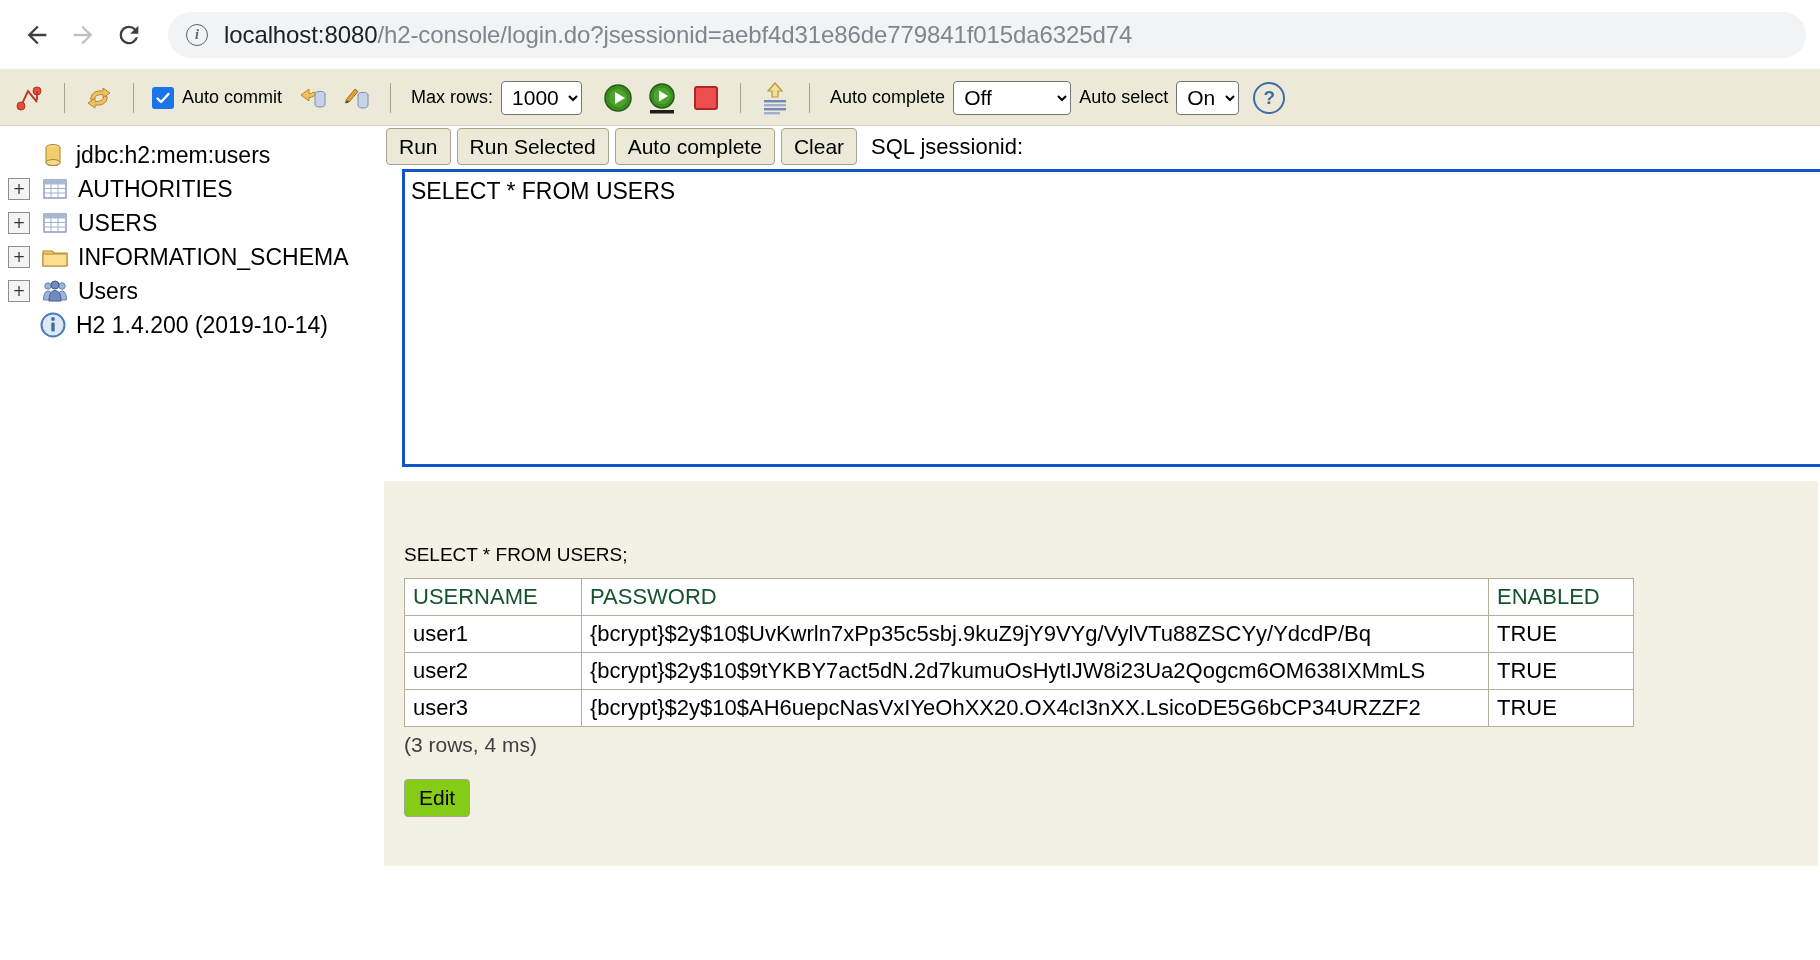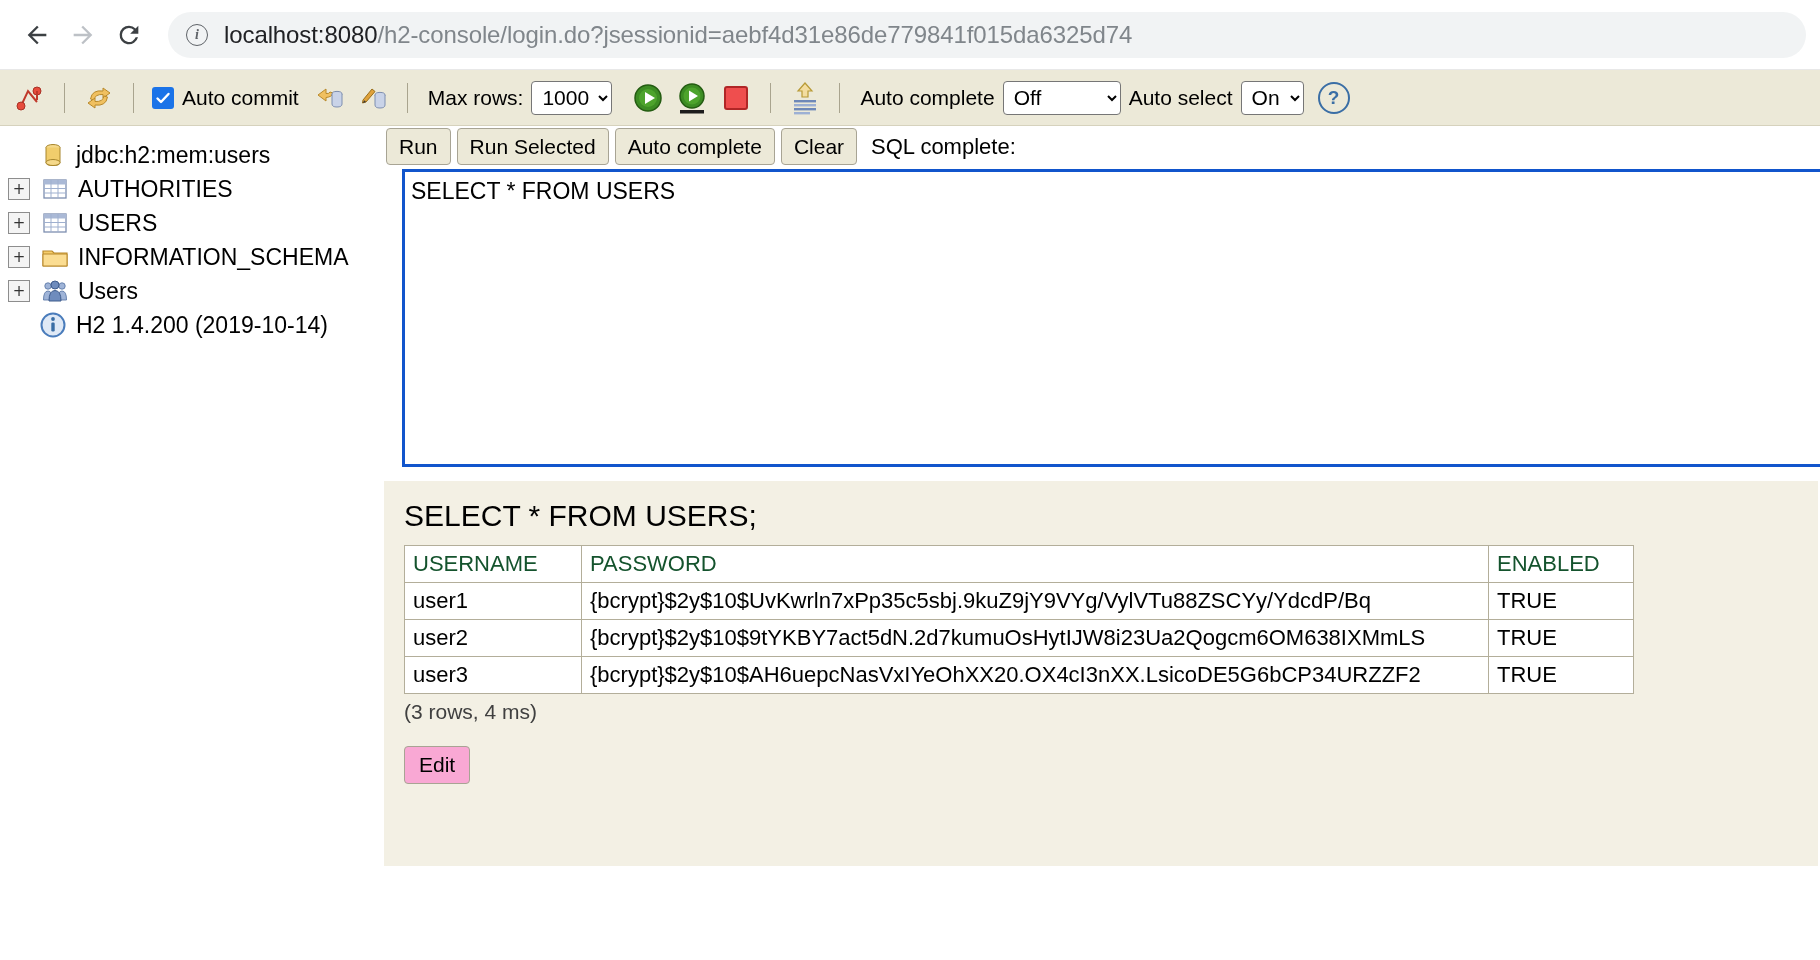--- a/index.html
+++ b/index.html
@@ -79,21 +79,21 @@
     display: flex; align-items: center; justify-content: center;
     flex: 0 0 auto;
   }
   .tb-sep {
     width: 1px; height: 30px;
     background: #a9a48e;
     margin: 0 12px;
     flex: 0 0 auto;
   }
   .tb-label {
-    font-size: 21px; color: #000;
+    font-size: 18px; color: #000;
     white-space: nowrap;
     margin: 0 8px;
   }
   .checkbox {
     width: 22px; height: 22px;
     background: #1a73e8;
     border-radius: 3px;
     display: flex; align-items: center; justify-content: center;
     flex: 0 0 auto;
     margin-left: 6px;
@@ -196,21 +196,21 @@
     margin-left: 18px;
   }
   .result-pane {
     margin-top: 10px;
     width: 1434px;
     background: #f3f0e4;
     padding: 18px 0 18px 20px;
     box-sizing: border-box;
     height: 385px;
   }
-  .result-sql { font-size: 30px; color: #000; margin-bottom: 12px; }
+  .result-sql { font-size: 19px; color: #000; margin-bottom: 12px; margin-top: 45px; }
   table.result {
     border-collapse: collapse;
     background: #ffffff;
     table-layout: fixed;
     width: 1178px;
   }
   table.result th, table.result td {
     border: 1px solid #b3ae9a;
     font-size: 22px;
     font-weight: normal;
@@ -223,21 +223,21 @@
   table.result th { color: #14532d; background: #ffffff; }
   table.result td { color: #000; }
   .col-user { width: 160px; }
   .col-pass { width: 890px; }
   .col-enabled { width: 128px; }
   .rows-note { font-size: 21px; color: #404040; margin-top: 6px; }
   .edit-btn {
     margin-top: 22px;
     font-family: "Liberation Sans", sans-serif;
     font-size: 21px;
-    background: #f9a8d4;
+    background: #84cc16;
     border: 1px solid #a8a494;
     border-radius: 4px;
     padding: 6px 14px;
     cursor: pointer;
   }
 </style>
 </head>
 <body>
 
 <div id="app">
@@ -452,21 +452,21 @@
       </div>
     </div>
 
     <div class="right-pane">
 
       <div class="sql-btnbar">
         <button class="sql-btn">Run</button>
         <button class="sql-btn">Run Selected</button>
         <button class="sql-btn">Auto complete</button>
         <button class="sql-btn">Clear</button>
-        <span class="sql-caption">SQL complete:</span>
+        <span class="sql-caption">SQL jsessionid:</span>
       </div>
 
       <textarea class="sql-textarea" style="">SELECT * FROM USERS</textarea>
 
       <div class="result-pane">
         <div class="result-sql">SELECT * FROM USERS;</div>
 
         <table class="result">
           <thead>
             <tr>

